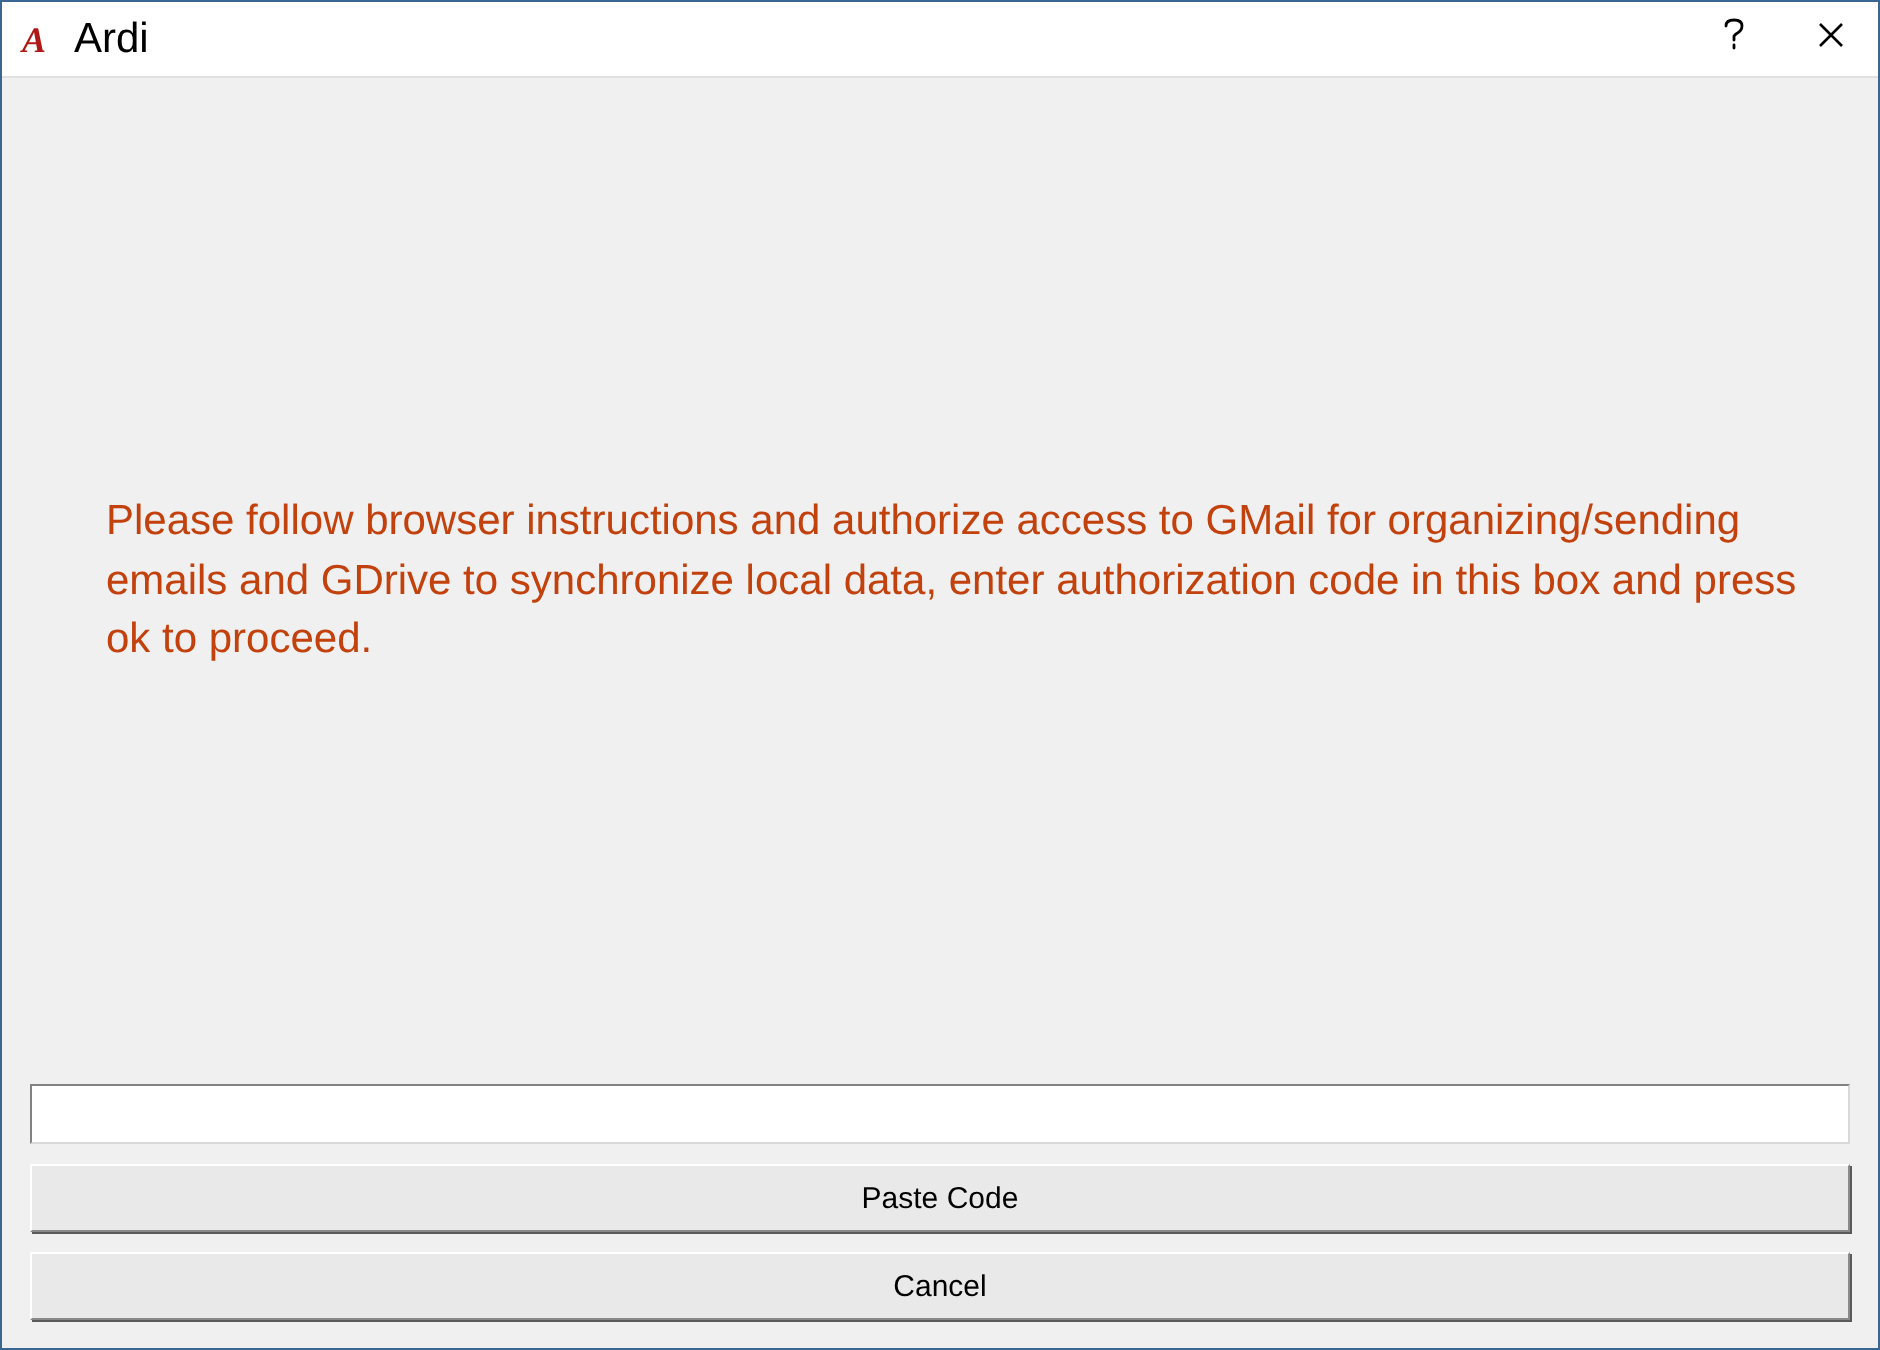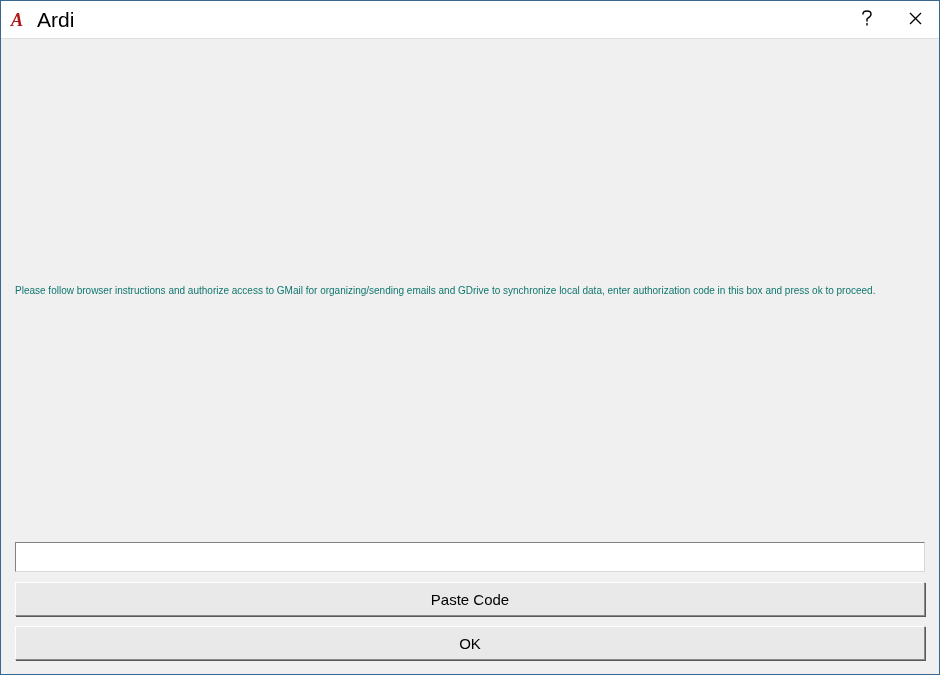--- a/index.html
+++ b/index.html
@@ -63,24 +63,25 @@
     .client {
       flex: 1;
       display: flex;
       flex-direction: column;
       padding: 12px 14px 14px 14px;
     }
     .spacer-top {
       flex: 1;
     }
     .instruction {
-      color: #0f766e;
-      font-size: 10px;
+      color: #c2410c;
+      font-size: 21px;
       line-height: 1.4;
       margin-bottom: 12px;
+      margin-left: 38px;
     }
     .spacer-mid {
       flex: 1;
     }
     .code-input {
       width: 100%;
       height: 30px;
       border-top: 1px solid #828282;
       border-left: 1px solid #828282;
       border-right: 1px solid #d8d8d8;
@@ -148,16 +149,16 @@
     <div class="spacer-top"></div>
     <div class="instruction">Please follow browser instructions and authorize access to GMail for organizing/sending emails and GDrive to synchronize local data, enter authorization code in this box and press ok to proceed.</div>
     <div class="spacer-mid"></div>
 
     <input type="text" class="code-input" autofocus="" value="" style="">
 
     <div class="button-row">
       <button class="dlg-btn">Paste Code</button>
     </div>
     <div class="button-row">
-      <button class="dlg-btn">OK</button>
+      <button class="dlg-btn">Cancel</button>
     </div>
   </div>
 </div>
 
 </body></html>

